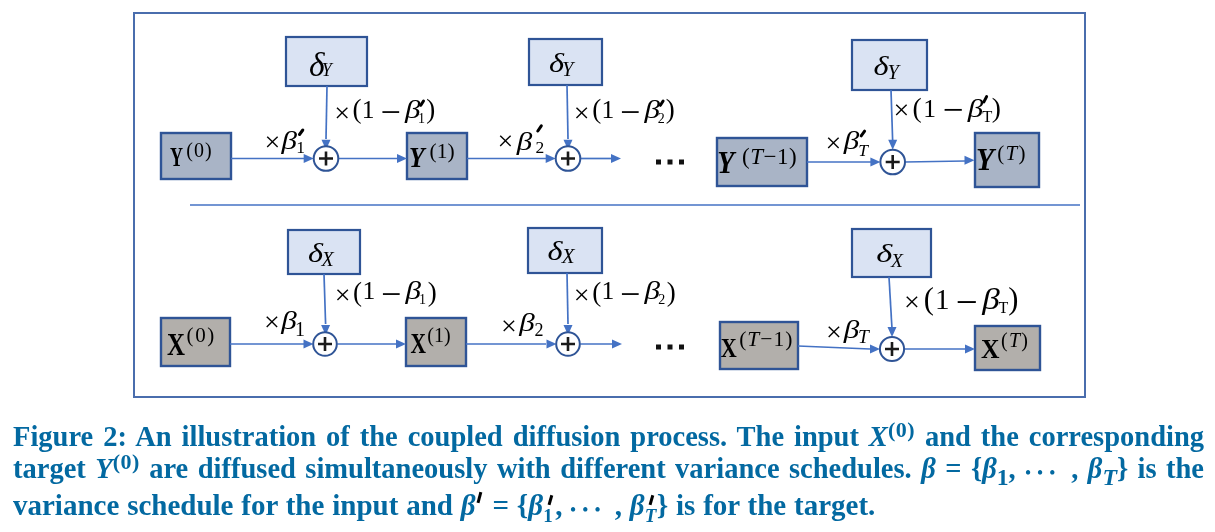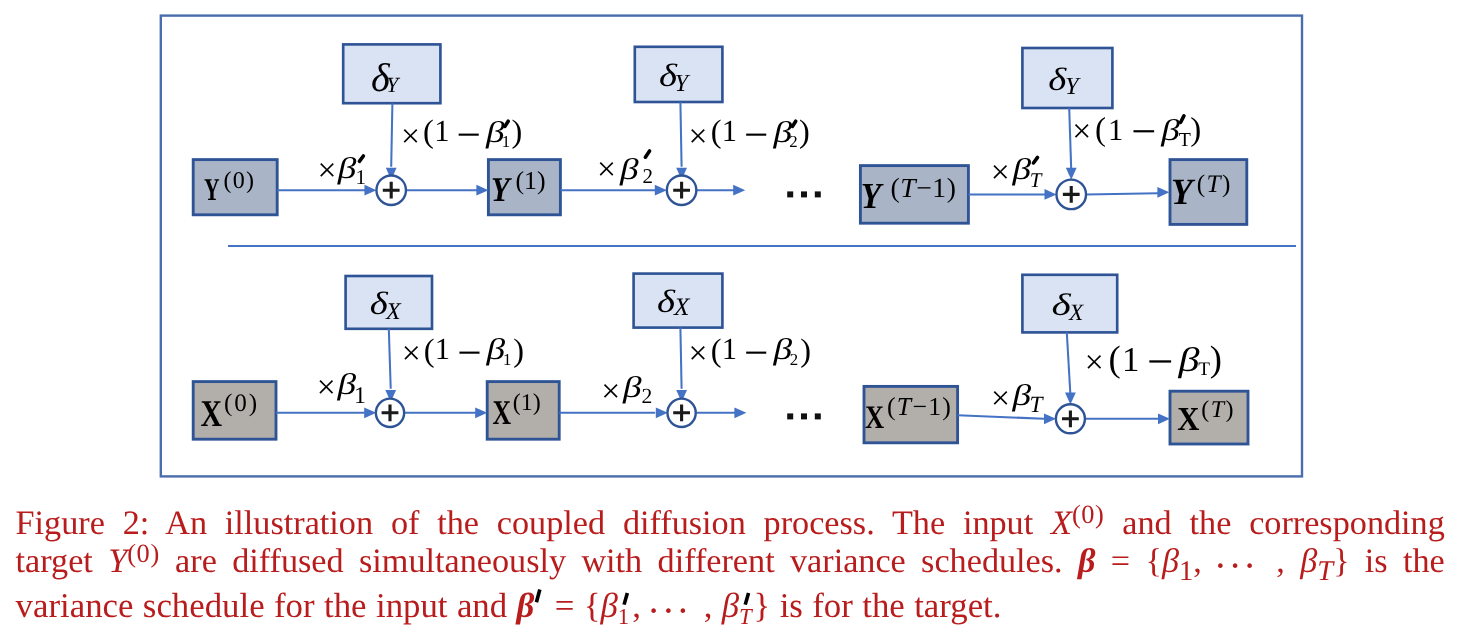--- a/index.html
+++ b/index.html
@@ -1,18 +1,18 @@
 <!DOCTYPE html>
 <html><head>
 <meta charset="utf-8">
 <style>
   html,body{margin:0;padding:0;background:#ffffff;width:1215px;height:532px;overflow:hidden;}
   #wrap{position:relative;width:1215px;height:532px;font-family:"Liberation Serif",serif;}
   svg{position:absolute;left:0;top:0;}
-  #cap{position:absolute;left:13px;top:420.5px;width:1191px;font-size:28.5px;line-height:32.3px;color:#b91c1c;}
+  #cap{position:absolute;left:13px;top:420.5px;width:1191px;font-size:28.5px;line-height:32.3px;color:#0369a1;font-weight:bold;}
   .jl{text-align:justify;text-align-last:justify;white-space:nowrap;}
   sup.p{font-size:22px;vertical-align:9px;letter-spacing:0.5px;}
   #cap sup,#cap sub{line-height:0;}
   .cd{font-size:16px;letter-spacing:6.6px;}
   .st{display:inline-block;position:relative;width:12px;height:0;}
   .st .tp{position:absolute;left:5.5px;top:-20px;width:2.6px;height:9.5px;background:#000;transform:rotate(16deg);}
   .st .bt{position:absolute;left:0px;top:-9px;font-size:19px;line-height:19px;}
   .bp{display:inline-block;width:3px;height:10.5px;background:#000;transform:rotate(15deg);margin:0 4px 0 2px;vertical-align:13px;}
 </style>
 </head>

